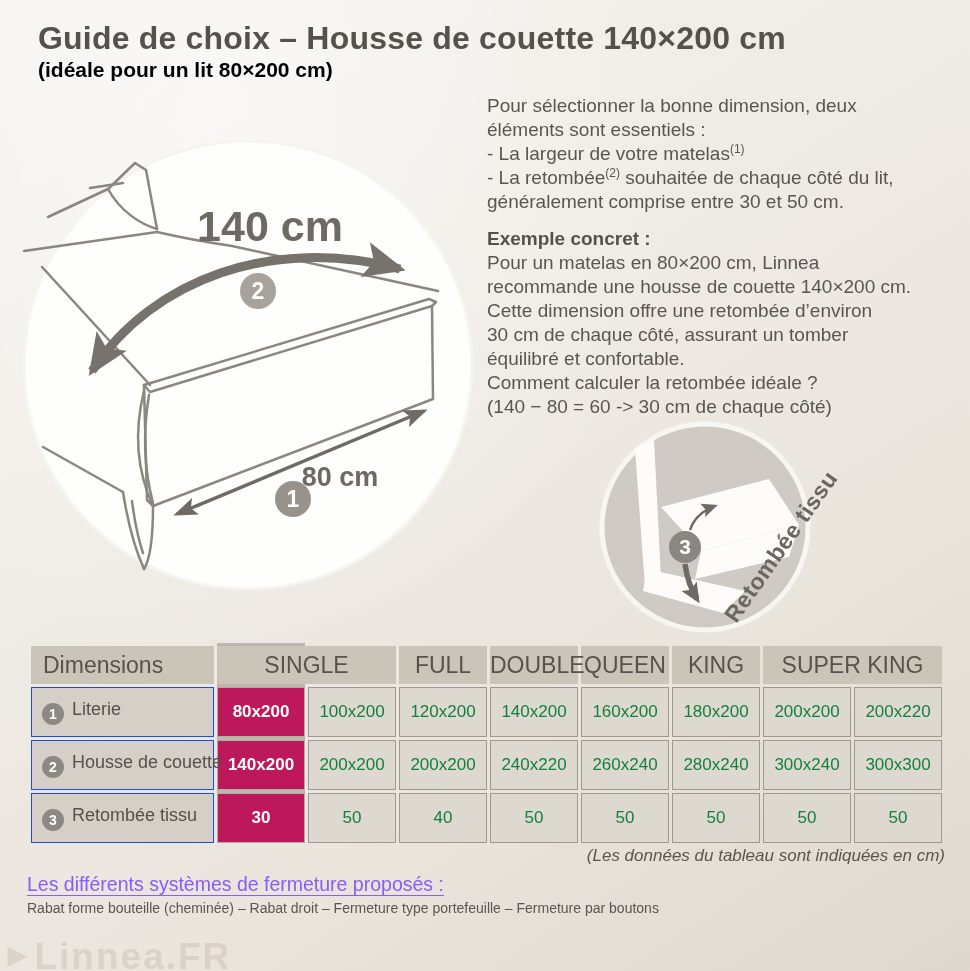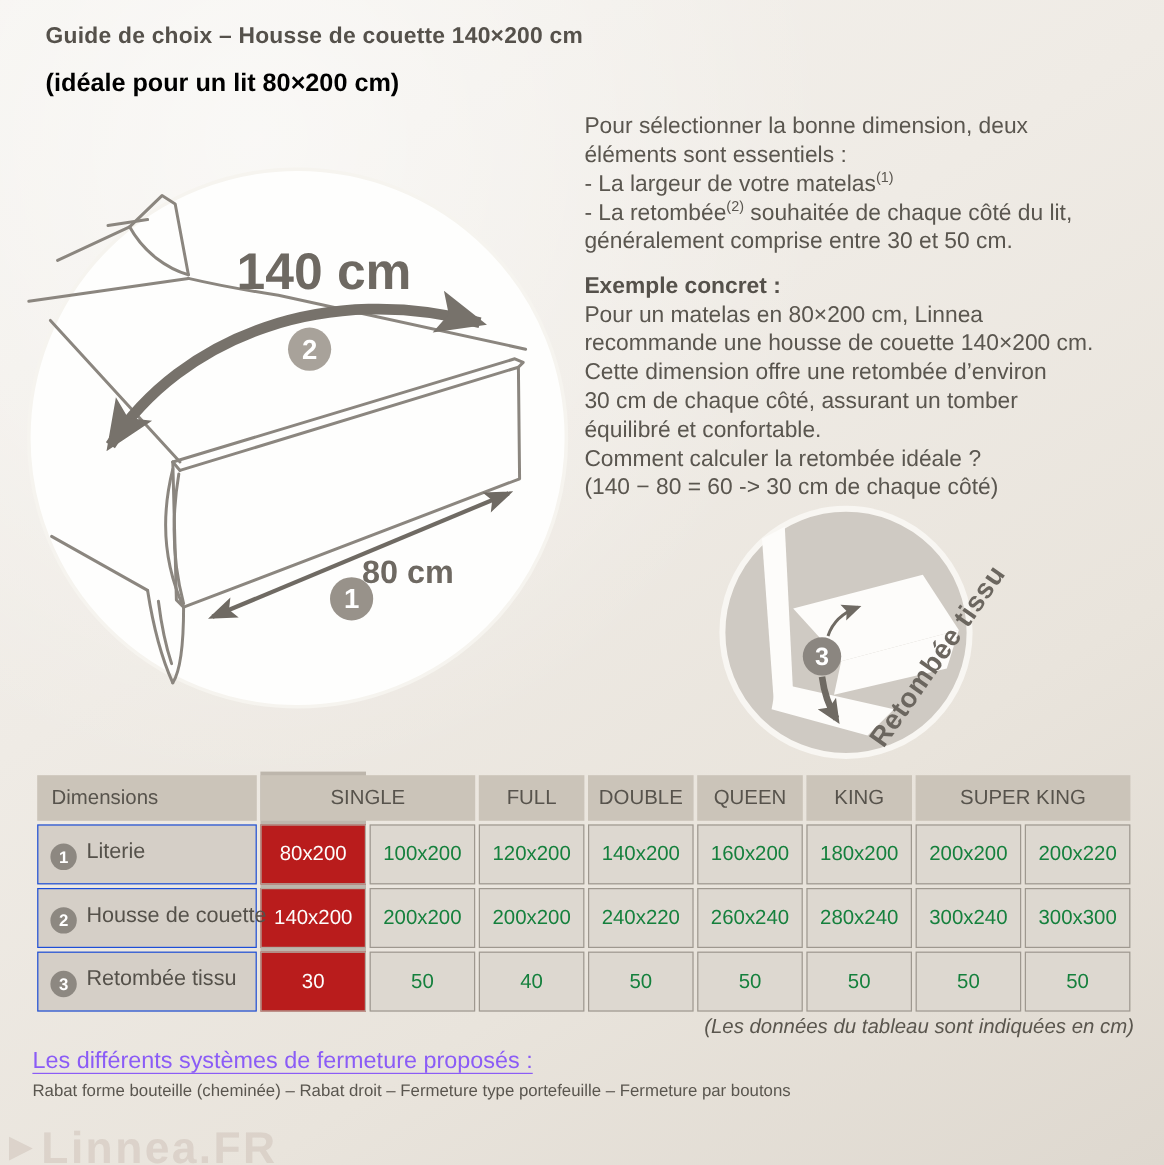--- a/index.html
+++ b/index.html
@@ -5,52 +5,52 @@
   html,body{margin:0;padding:0;}
   body{
     width:970px;height:971px;overflow:hidden;position:relative;
     font-family:"Liberation Sans",sans-serif;
     background:
       radial-gradient(ellipse at 22% 12%, rgba(255,255,255,.55) 0%, rgba(255,255,255,0) 45%),
       linear-gradient(148deg,#f5f3ef 0%,#efebe5 40%,#e9e4dc 70%,#ded8cf 100%);
     color:#57534c;
   }
   .abs{position:absolute;}
-  .title{left:38px;top:20px;font-size:19px;font-weight:bold;letter-spacing:.2px;color:#55514b;}
+  .title{left:38px;top:20px;font-size:32px;font-weight:bold;letter-spacing:.2px;color:#55514b;}
   .subtitle{left:38px;top:58px;font-size:21px;font-weight:bold;color:#000000;}
   .rightcol{left:487px;top:94px;width:470px;font-size:19px;line-height:24px;color:#5a564f;}
   .rightcol .line{white-space:nowrap;}
   .rightcol sup{font-size:12px;line-height:0;}
   .ex-head{font-weight:bold;margin-top:13px;color:#55514b;}
   .circle-big{left:22px;top:139px;width:452px;height:452px;}
   .circle-small{left:597px;top:419px;width:216px;height:216px;}
   .drop-label{
     left:742px;top:600px;height:28px;font-size:23px;font-weight:bold;color:#6b665f;
     transform:rotate(-55deg);transform-origin:left bottom;white-space:nowrap;letter-spacing:.5px;
   }
   .hl-strip{left:217px;top:643px;width:88px;height:197px;background:#bdb6ac;}
   table.dim{
     position:absolute;left:28px;top:643px;width:917px;
     border-collapse:separate;border-spacing:3px;table-layout:fixed;
   }
   table.dim th,table.dim td{padding:0;font-weight:normal;}
   table.dim thead th{
-    height:38px;background:#cbc4b9;color:#57534c;font-size:17px;text-align:center;
+    height:38px;background:#cbc4b9;color:#57534c;font-size:23px;text-align:center;
   }
   table.dim thead th.corner{text-align:left;padding-left:12px;}
   table.dim tbody th{
     height:48px;background:#d5cfc7;border:1px solid #1d4ed8;color:#55514a;
     font-size:18px;text-align:left;padding-left:10px;white-space:nowrap;
   }
   table.dim tbody td{
     height:48px;background:#ddd8d0;border:1px solid #9e988f;color:#15803d;
     font-size:17px;text-align:center;
   }
   table.dim tbody td.hl{
-    background:#b91c1c;border:1px solid #b2aba1;color:#fdfdfc;font-weight:normal;
+    background:#be185d;border:1px solid #b2aba1;color:#fdfdfc;font-weight:bold;
   }
   .badge{
     display:inline-block;width:22px;height:22px;border-radius:50%;background:#8d8881;
     color:#fff;font-size:14px;font-weight:bold;text-align:center;line-height:22px;
     margin-right:8px;vertical-align:-4px;
   }
   .tbl-note{right:25px;top:846px;font-size:17px;font-style:italic;color:#5a564e;}
   .closures-head{
     left:27px;top:873px;font-size:19.5px;color:#8b5cf6;
     text-decoration:underline;text-underline-offset:4px;

